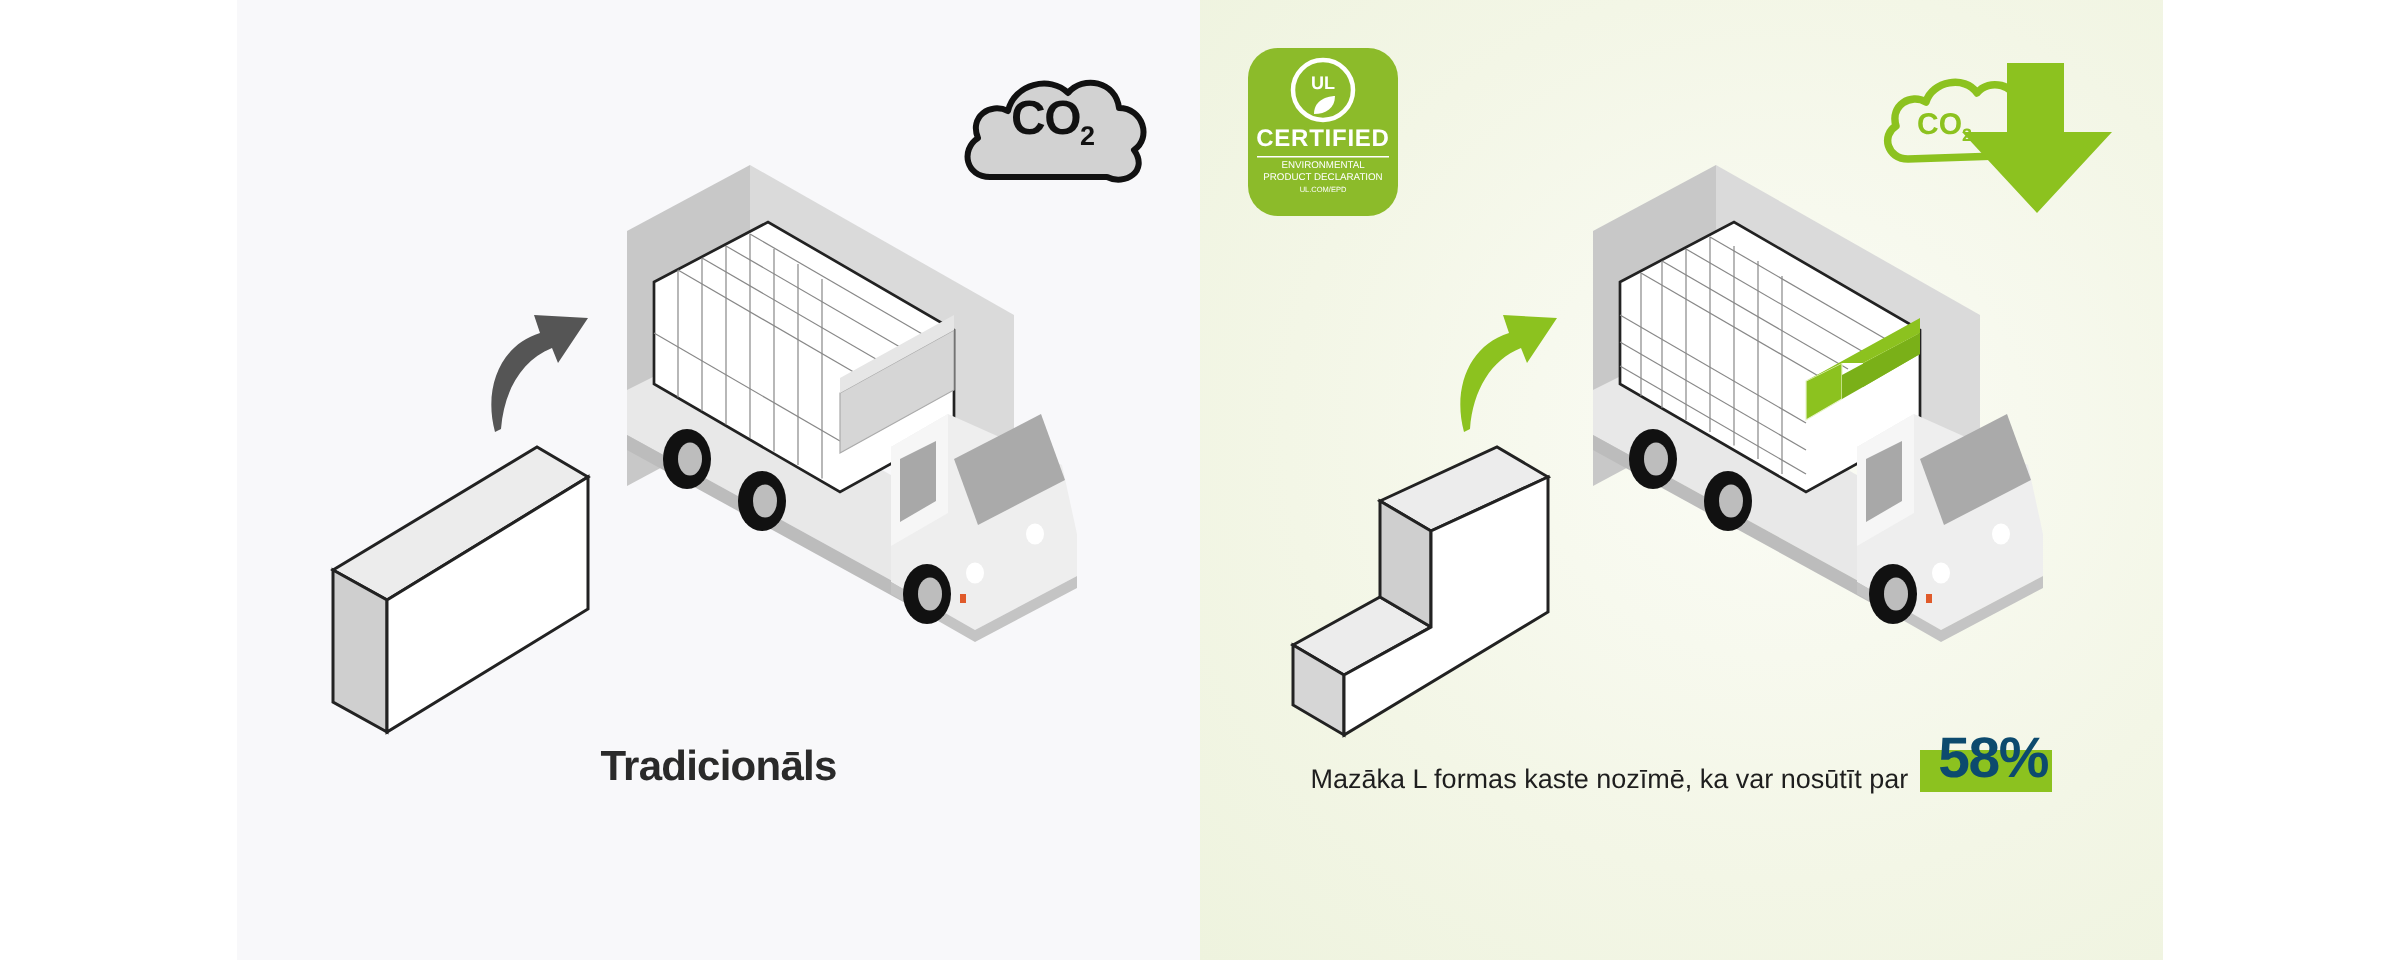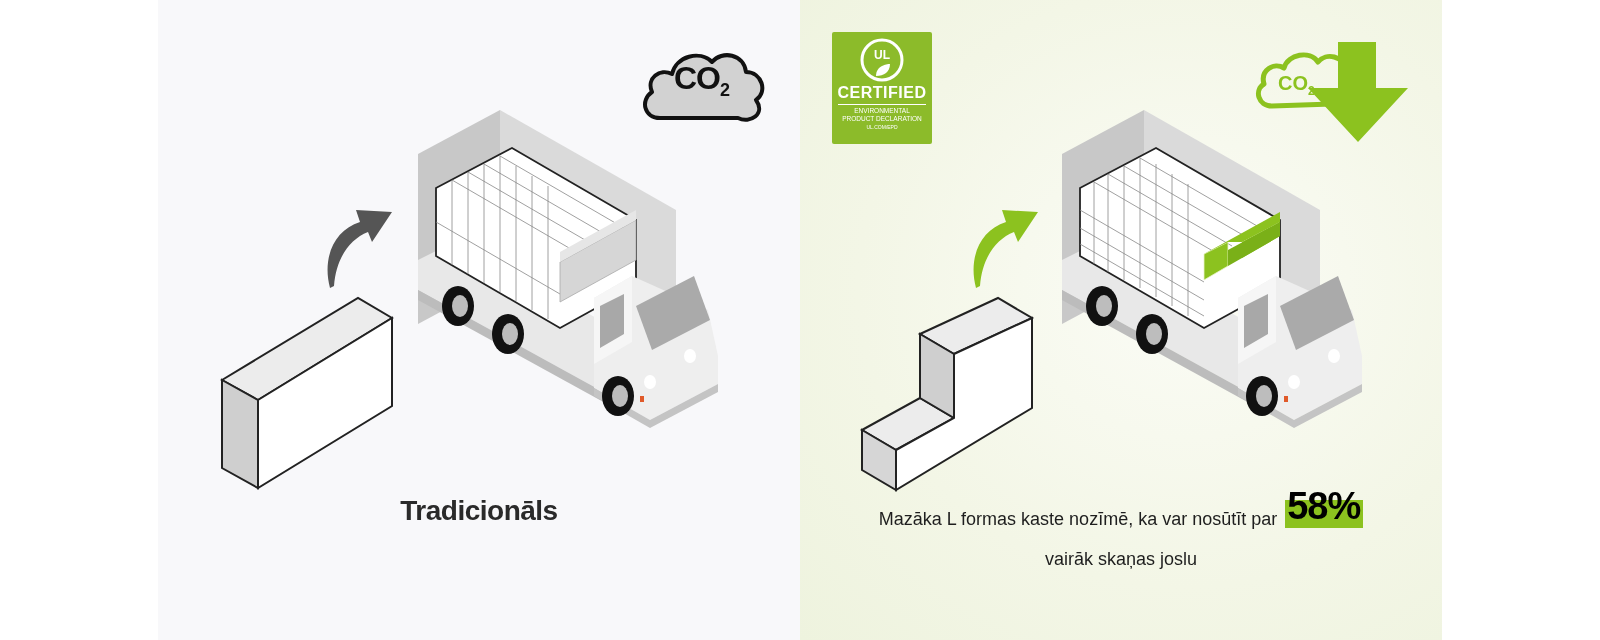--- a/index.html
+++ b/index.html
@@ -17,29 +17,29 @@
     .caption-left {
       position: absolute; left: 158px; width: 642px; top: 495px; text-align: center;
       font-size: 28px; font-weight: bold; color: #2a2a2a; letter-spacing: -0.5px;
     }
     .caption-right {
       position: absolute; left: 800px; width: 642px; top: 500px; text-align: center;
       font-size: 18px; color: #1e1e1e; line-height: 1;
     }
     .caption-right .line1 { display: inline-flex; align-items: flex-end; gap: 8px; }
     .pct {
-      display: inline-block; background: #8cc21f; color: #000000;
-      font-size: 38px; font-weight: bold; line-height: 28px; padding: 0 3px 0 2px;
+      display: inline-block; background: #8cc21f; color: #0c4a6e;
+      font-size: 38px; font-weight: bold; line-height: 28px; padding: 0 3px 0 12px;
       height: 28px; overflow: visible; letter-spacing: -1px; text-align: center;
     }
     .pct span { position: relative; top: -8px; }
     .caption-right .line2 { margin-top: 22px; display: block; }
     .ul-badge {
       position: absolute; left: 832px; top: 32px; width: 100px; height: 112px;
-      background: #8cbb2a; border-radius: 2px; color: #fff; text-align: center;
+      background: #8cbb2a; border-radius: 20px; color: #fff; text-align: center;
     }
     .ul-badge .cert { font-size: 16px; font-weight: bold; letter-spacing: 0.5px; margin-top: 2px; }
     .ul-badge .rule { height: 1px; background: #fff; margin: 2px 6px; }
     .ul-badge .sub { font-size: 6.5px; line-height: 8px; }
     .ul-badge .url { font-size: 5px; margin-top: 1px; }
   </style>
 </head>
 <body>
 
 <div class="panel panel-left"></div>
@@ -205,14 +205,13 @@
         <ellipse cx="202" cy="286" rx="8" ry="11"></ellipse>
       </g>
   </svg>
 </div>
 
 <div class="caption-right">
   <span class="line1">
     <span>Mazāka L formas kaste nozīmē, ka var nosūtīt par</span>
     <span class="pct"><span>58%</span></span>
   </span>
-  <span class="line2">vairāk skaņas joslu</span>
 </div>
 
 </body></html>

